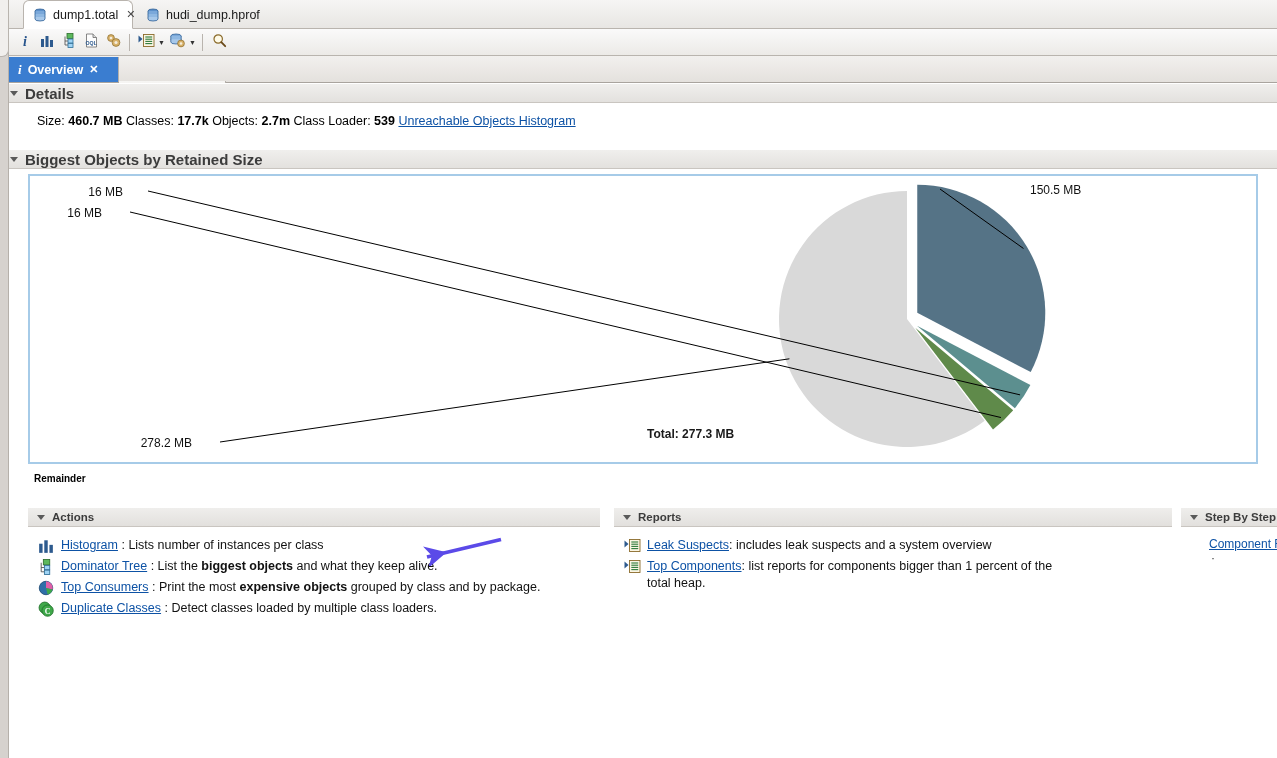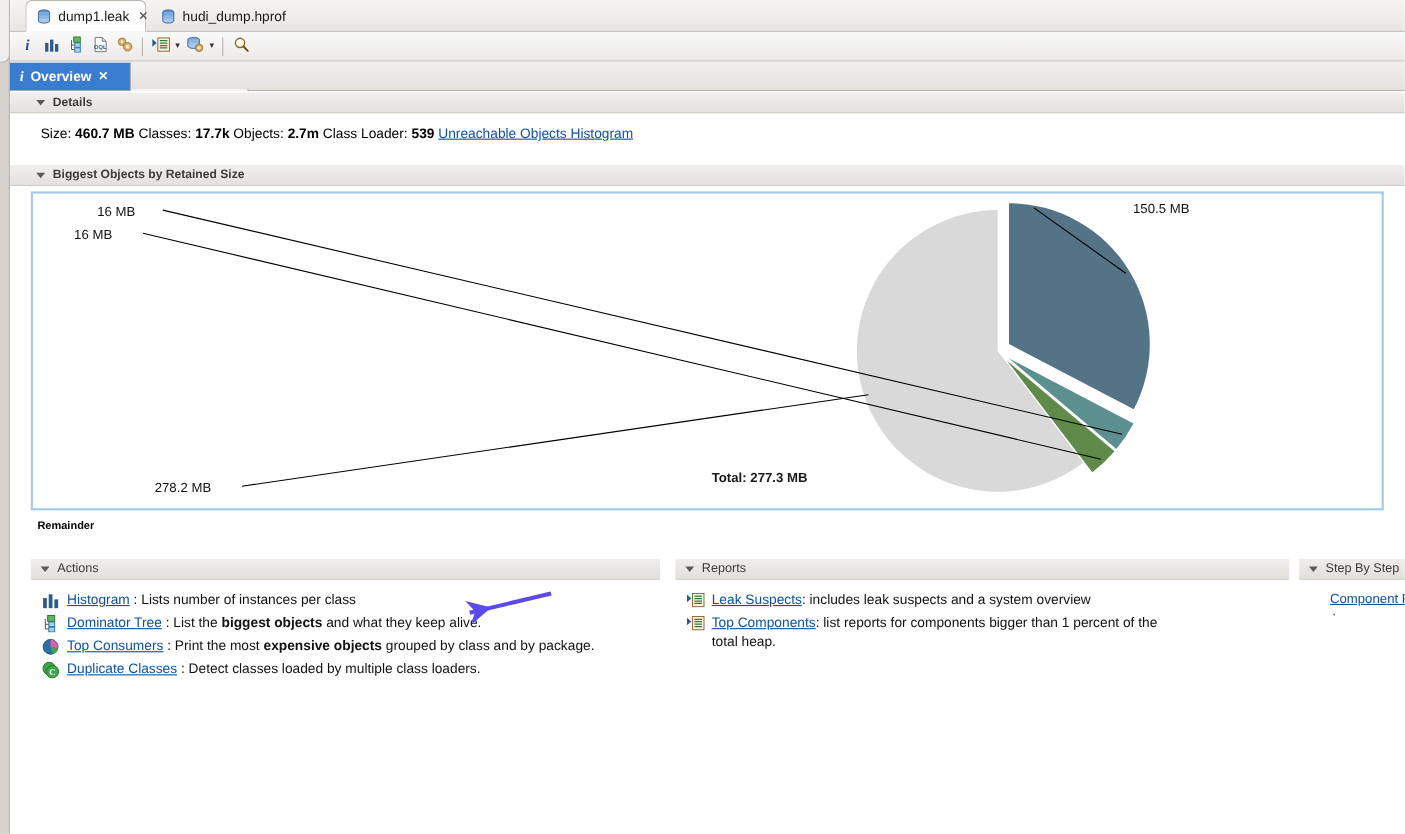--- a/index.html
+++ b/index.html
@@ -151,24 +151,24 @@
   }
 
   .section-head {
     height: 20px;
     background: linear-gradient(to bottom, #f0efed 0%, #e3e1de 100%);
     border-top: 1px solid #ffffff;
     border-bottom: 1px solid #c9c5c0;
     display: flex;
     align-items: center;
     gap: 7px;
-    padding-left: 24px;
+    padding-left: 1px;
     box-sizing: border-box;
     font-weight: bold;
-    font-size: 11px;
+    font-size: 15px;
     color: #3c3c3c;
   }
   .twisty {
     width: 0; height: 0;
     border-left: 4.5px solid transparent;
     border-right: 4.5px solid transparent;
     border-top: 5px solid #5a5a5a;
   }
 
   .details-body {
@@ -224,21 +224,21 @@
 
   .col-head {
     height: 19px;
     background: linear-gradient(to bottom, #efeeec 0%, #e2e0dd 100%);
     border-bottom: 1px solid #c9c5c0;
     display: flex;
     align-items: center;
     gap: 7px;
     padding-left: 9px;
     box-sizing: border-box;
-    font-weight: normal;
+    font-weight: bold;
     font-size: 11.5px;
     color: #3c3c3c;
   }
 
   .col-body { padding-top: 8px; }
 
   .act-row {
     display: flex;
     align-items: flex-start;
     gap: 7px;
@@ -285,21 +285,21 @@
 
     <div class="etab active" style="left:14px; width:110px;">
       <span style="display:inline-block;width:14px;height:14px;">
         <svg width="14" height="14" viewBox="0 0 14 14">
           <ellipse cx="7" cy="3" rx="5" ry="2" fill="#5b8fc9" stroke="#2f5f96" stroke-width="0.8"></ellipse>
           <path d="M2 3 L2 6 A5 2 0 0 0 12 6 L12 3" fill="#7aa8da" stroke="#2f5f96" stroke-width="0.8"></path>
           <path d="M2 6 L2 9 A5 2 0 0 0 12 9 L12 6" fill="#8fb8e2" stroke="#2f5f96" stroke-width="0.8"></path>
           <path d="M2 9 L2 11 A5 2 0 0 0 12 11 L12 9" fill="#a7c8ea" stroke="#2f5f96" stroke-width="0.8"></path>
         </svg>
       </span>
-      <span class="etab-label">dump1.leak</span>
+      <span class="etab-label">dump1.total</span>
       <span class="etab-close">✕</span>
     </div>
 
     <div class="etab" style="left:128px; width:135px;">
       <span style="display:inline-block;width:14px;height:14px;">
         <svg width="14" height="14" viewBox="0 0 14 14">
           <ellipse cx="7" cy="3" rx="5" ry="2" fill="#5b8fc9" stroke="#2f5f96" stroke-width="0.8"></ellipse>
           <path d="M2 3 L2 6 A5 2 0 0 0 12 6 L12 3" fill="#7aa8da" stroke="#2f5f96" stroke-width="0.8"></path>
           <path d="M2 6 L2 9 A5 2 0 0 0 12 9 L12 6" fill="#8fb8e2" stroke="#2f5f96" stroke-width="0.8"></path>
           <path d="M2 9 L2 11 A5 2 0 0 0 12 11 L12 9" fill="#a7c8ea" stroke="#2f5f96" stroke-width="0.8"></path>

